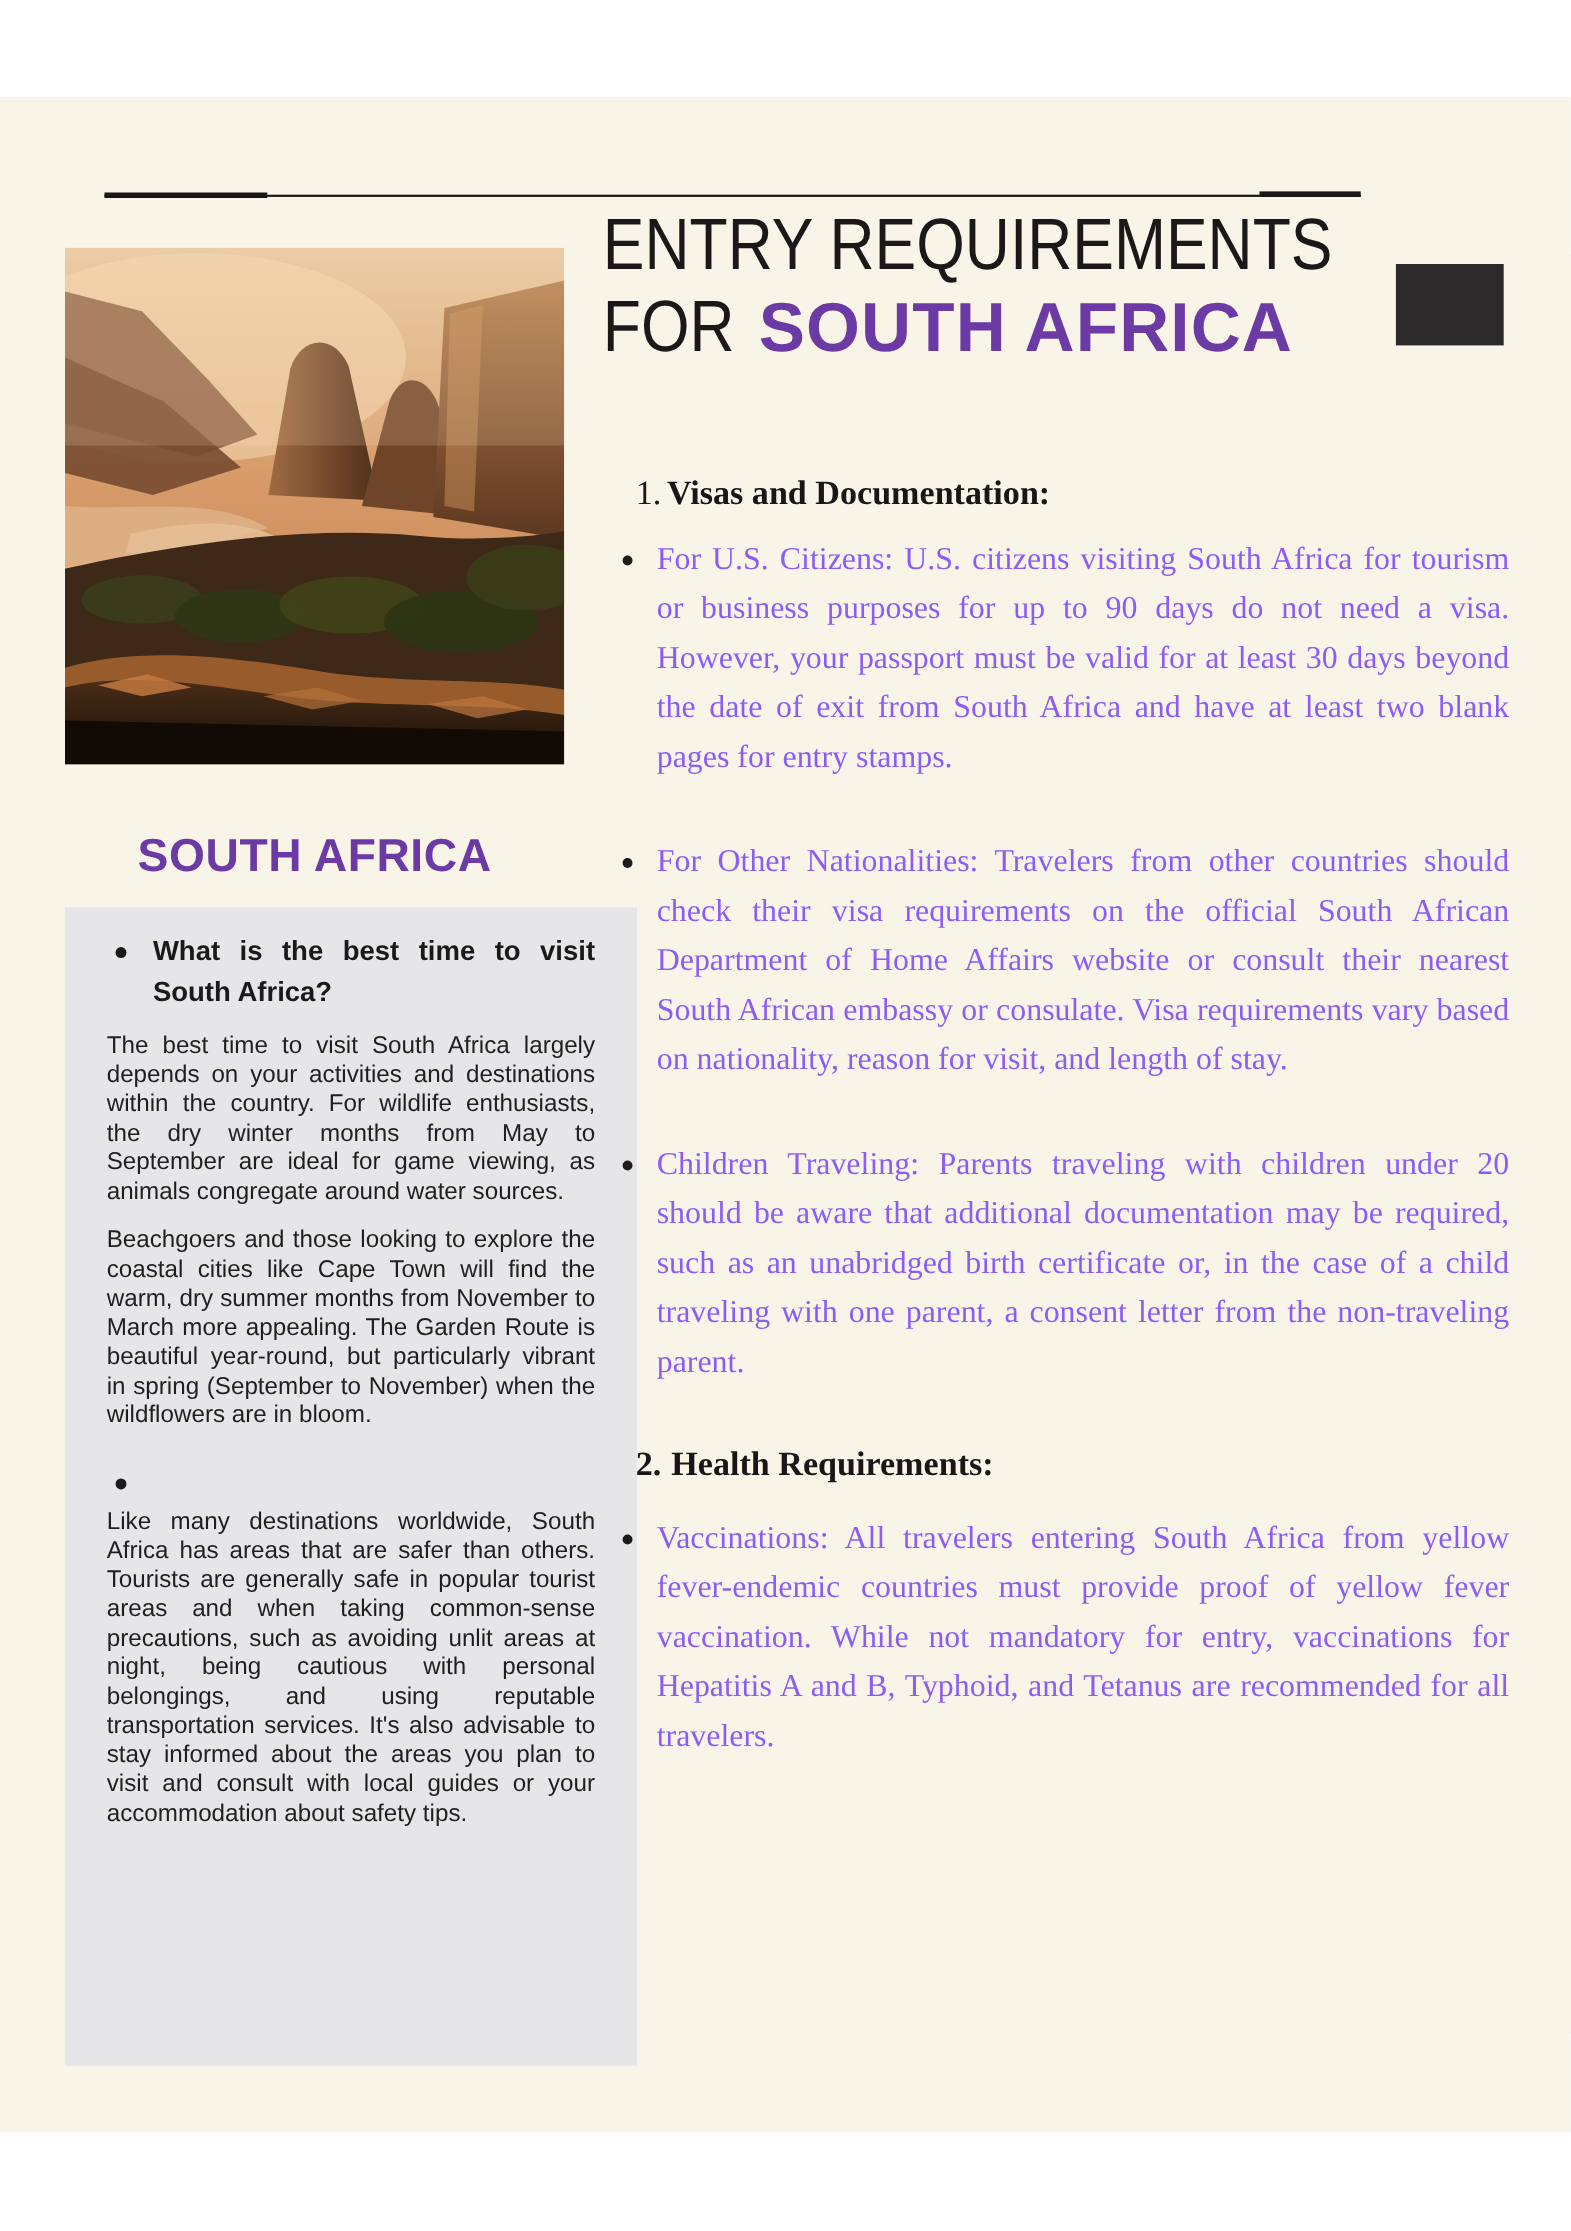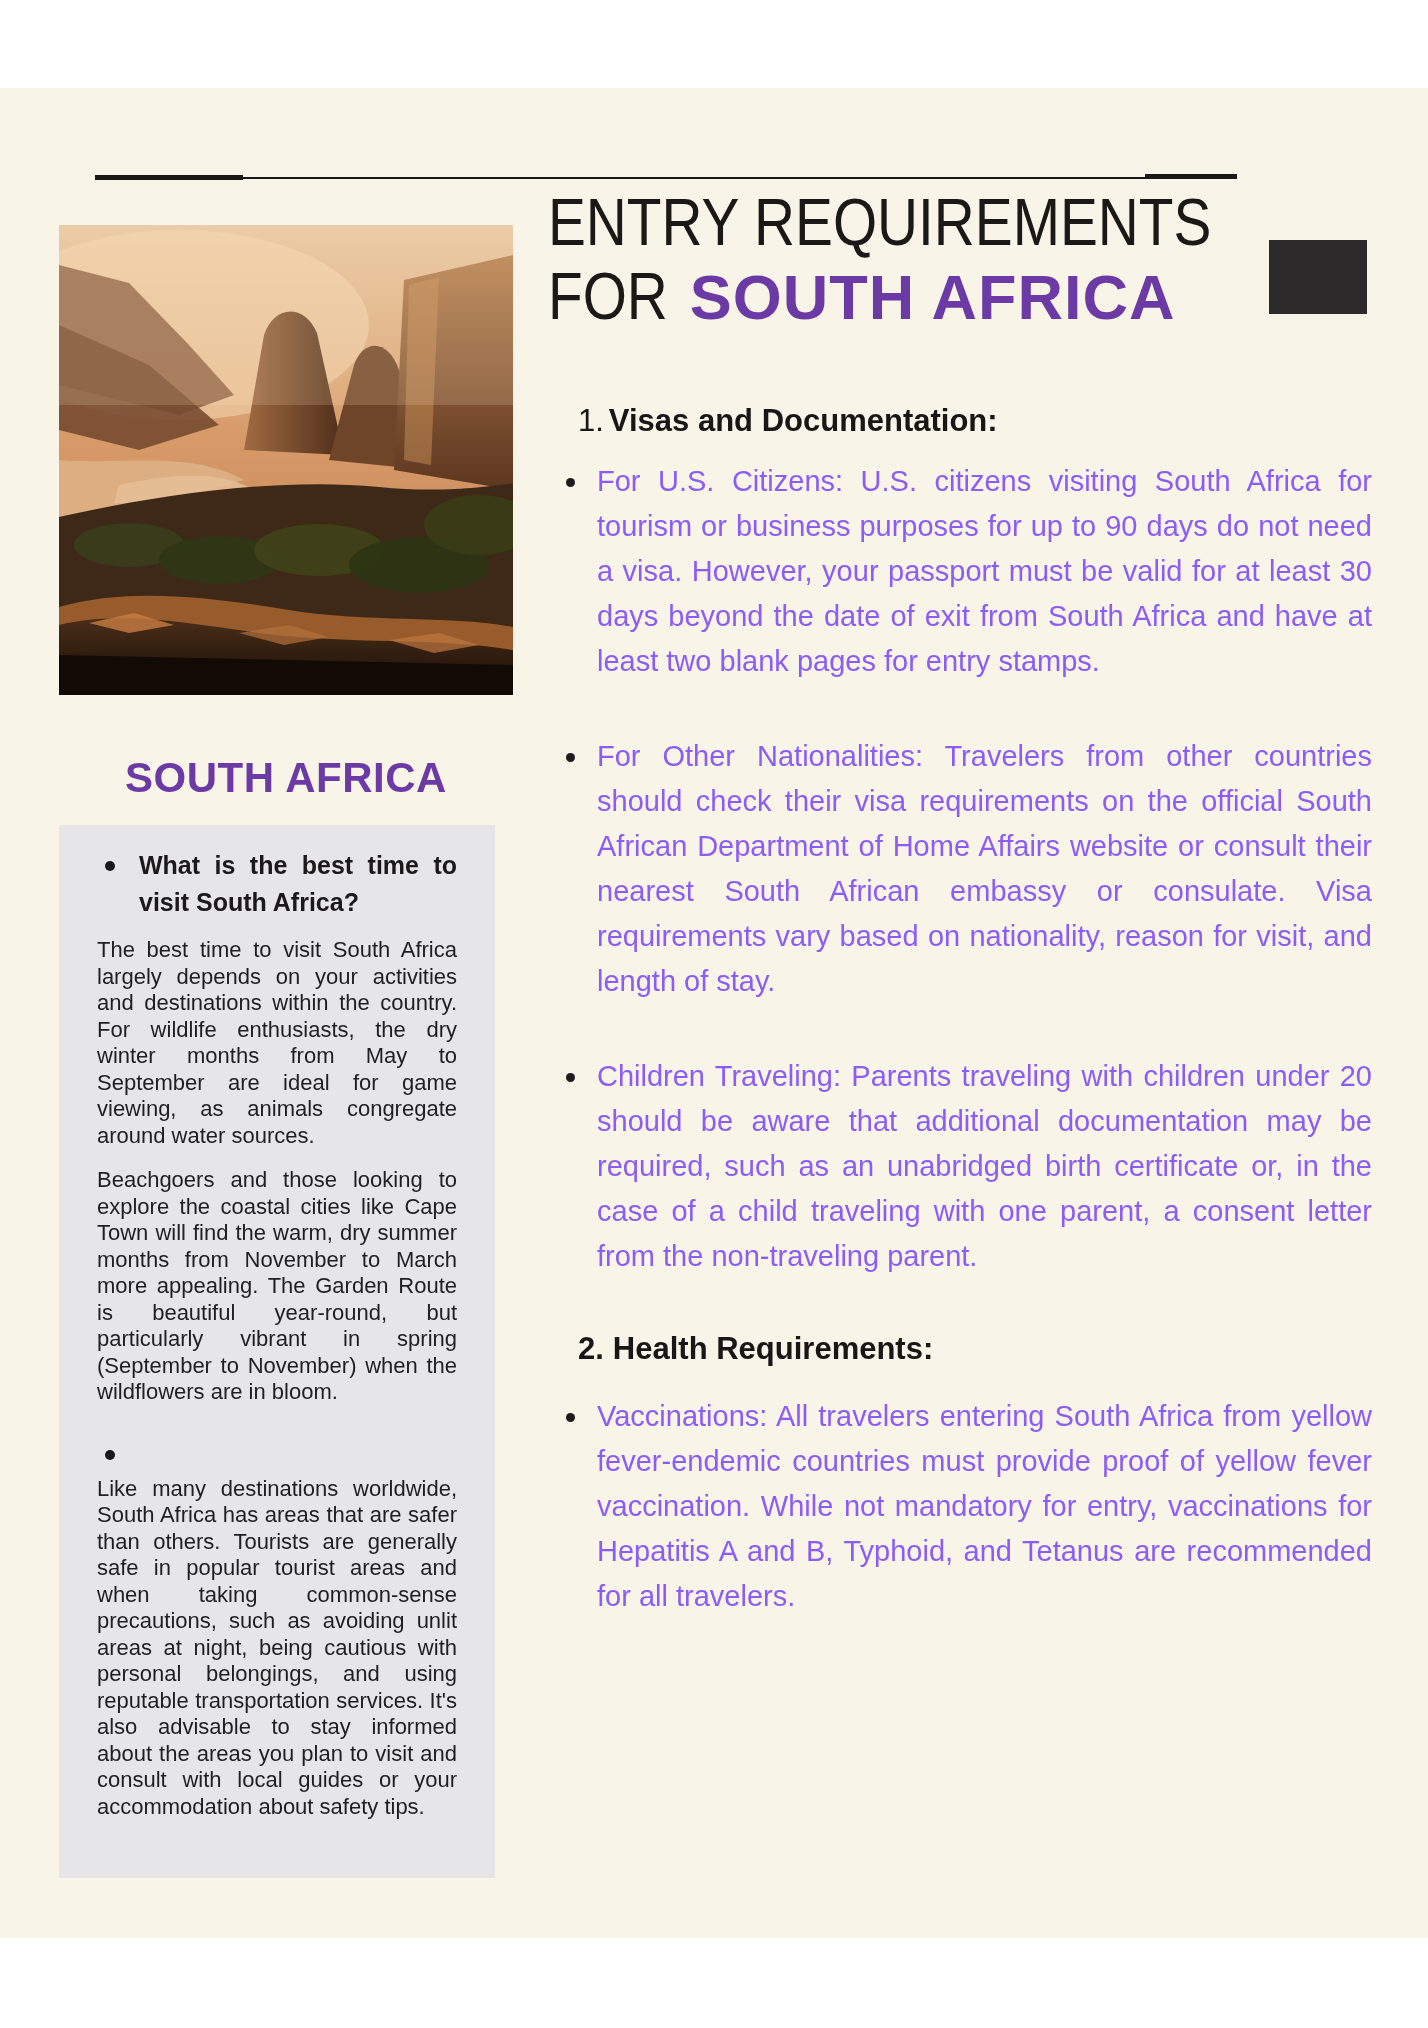--- a/index.html
+++ b/index.html
@@ -14,41 +14,41 @@
 
   
   .photo{position:absolute;left:59px;top:225px;width:454px;height:470px;overflow:hidden;}
   .photo svg{display:block;width:100%;height:100%;}
 
   .faq-head{position:absolute;left:59px;top:714px;width:454px;text-align:center;
             font-size:30px;font-weight:700;letter-spacing:-0.5px;line-height:38px;color:#161414;}
   .faq-head-hl{position:absolute;left:59px;top:752px;width:454px;text-align:center;
             font-size:42px;font-weight:800;letter-spacing:0.5px;line-height:52px;color:#6b3aa5;}
 
-  .faq-box{position:absolute;left:59px;top:825px;width:436px;height:1053px;background:#e6e5e7;
+  .faq-box{position:absolute;left:59px;top:825px;width:520px;height:1053px;background:#e6e5e7;
            box-sizing:border-box;padding:22px 38px 30px 38px;overflow:hidden;}
   .faq-q{display:flex;align-items:flex-start;padding-left:8px;margin:0;
          font-size:25px;font-weight:700;line-height:37px;color:#1b1919;text-align:justify;}
   .faq-q .qdot{flex:0 0 auto;width:10px;height:10px;border-radius:50%;background:#1b1919;margin:14px 24px 0 0;}
   .faq-q .qtext{flex:1 1 auto;}
   .faq-q.q2{margin-top:30px;}
   .faq-a{margin:18px 0 0 0;font-size:22px;line-height:26.5px;color:#1f1f1f;text-align:justify;}
   .faq-q + .faq-a{margin-top:16px;}
 
   
   .title-l1{position:absolute;left:548px;top:182px;font-size:66px;line-height:80px;font-weight:400;
             color:#1b1818;white-space:nowrap;transform:scaleX(0.86);transform-origin:left top;}
   .title-l2{position:absolute;left:548px;top:266px;white-space:nowrap;line-height:60px;}
   .title-l2 .t-for{display:inline-block;font-size:66px;font-weight:400;color:#1b1818;
             transform:scaleX(0.86);transform-origin:left bottom;}
   .title-l2 .t-hl{display:inline-block;margin-left:-2px;font-size:63px;font-weight:800;letter-spacing:1px;color:#6b3aa5;}
   .accent-square{position:absolute;left:1269px;top:240px;width:98px;height:74px;background:#2b2929;}
 
   
-  .content{position:absolute;left:552px;top:401px;width:820px;}
+  .content{position:absolute;left:552px;top:428px;width:820px;font-family:Liberation Serif, serif;}
   .sec-head{margin:0 0 18px 26px;font-size:31px;line-height:40px;color:#181616;}
   .sec-head .num{font-weight:400;margin-right:5px;}
   .sec-head .ht{font-weight:700;}
   .sec-head.sh2{margin-top:36px;margin-bottom:25px;}
   .sec-head.sh2 .num{font-weight:700;margin-right:9px;}
   .bullet{display:flex;align-items:flex-start;padding-left:14px;margin:0 0 50px 0;}
   .bullet:last-child{margin-bottom:0;}
   .bullet .dot{flex:0 0 auto;width:9px;height:9px;border-radius:50%;background:#1d1b1b;margin:19px 22px 0 0;}
   .bullet .btext{flex:1 1 auto;margin:0;font-size:29px;line-height:45px;color:#8b5cf6;text-align:justify;}
 </style>

